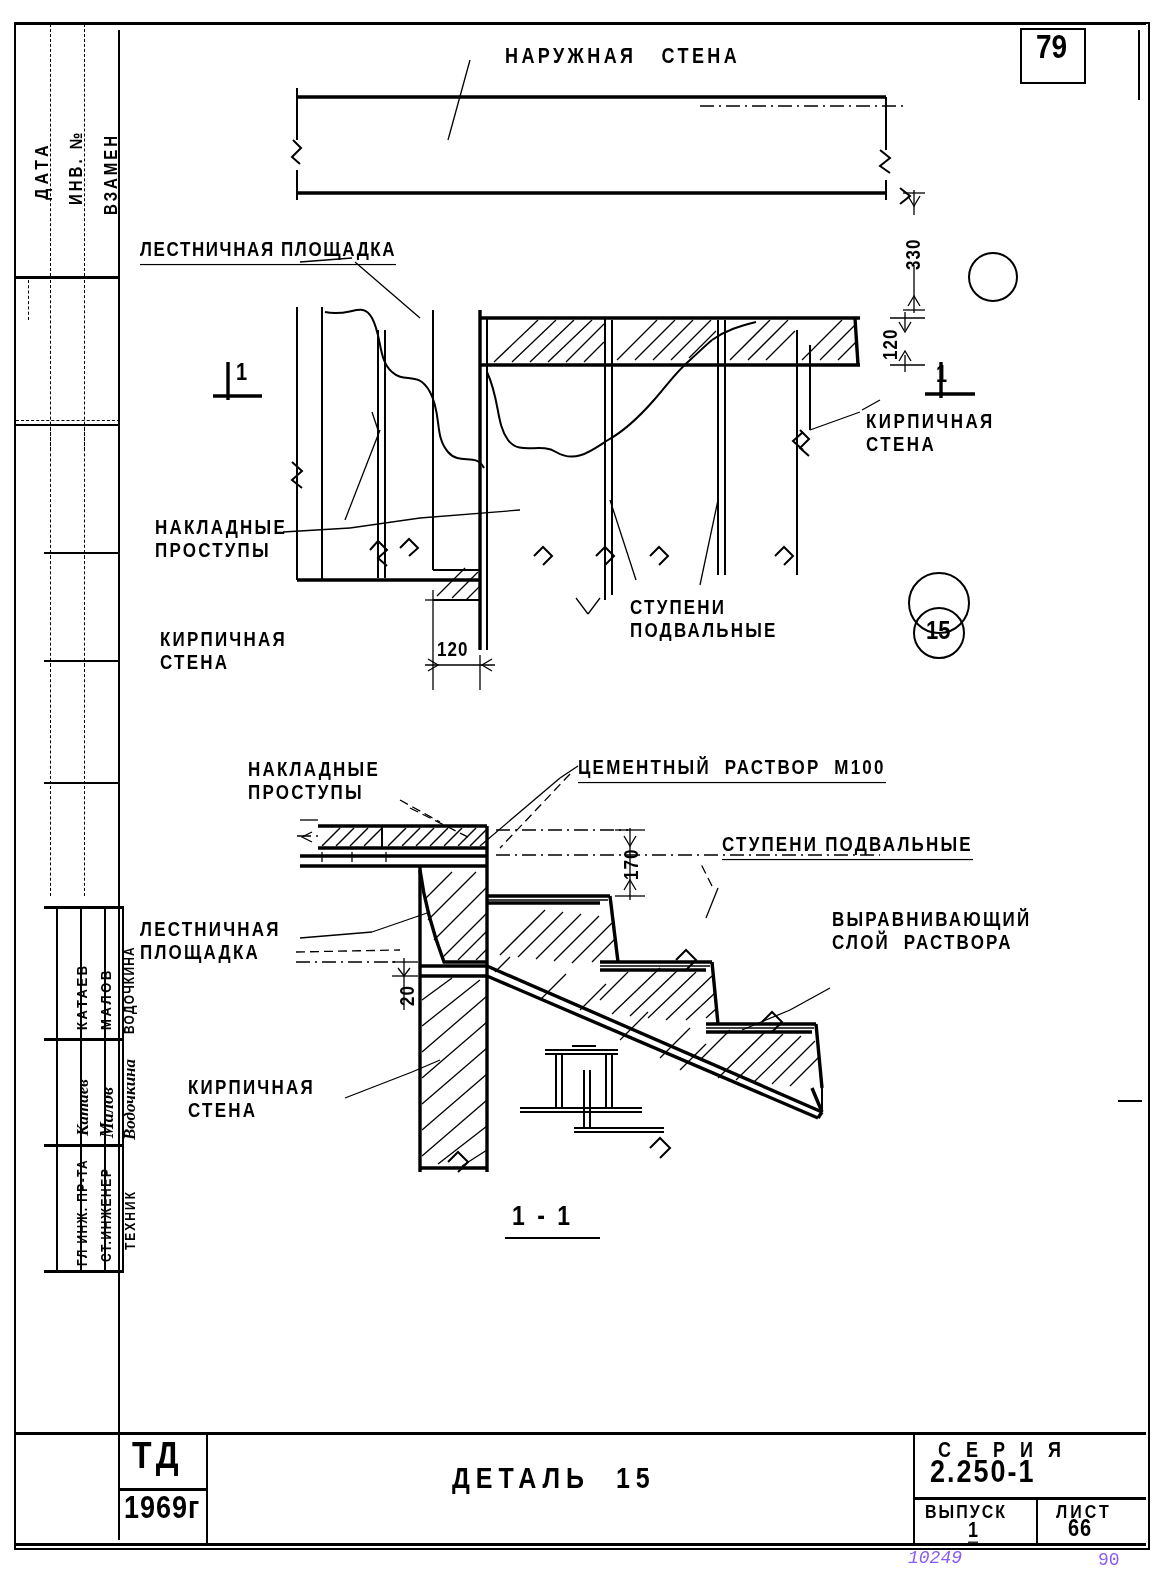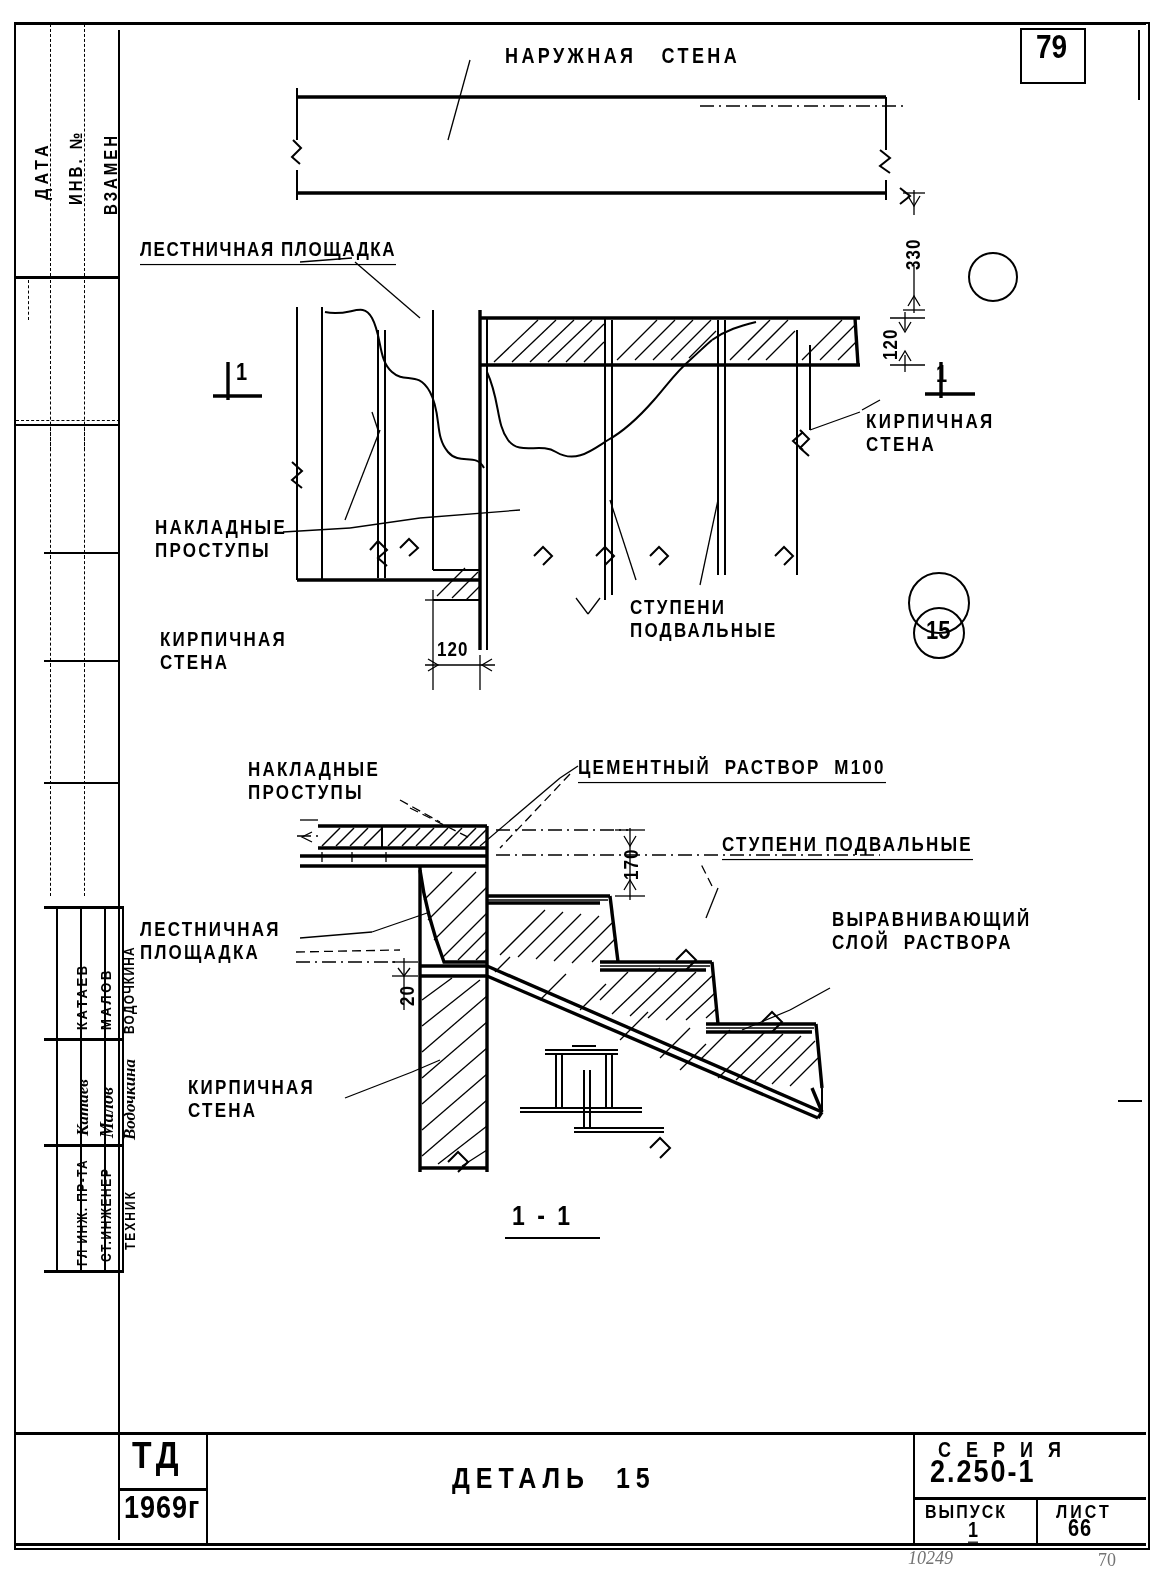--- a/index.html
+++ b/index.html
@@ -29,22 +29,22 @@
                border-left:2px solid #000;}
 
   
   .col-line{position:absolute;background:#000;width:2px;}
 
   .circ{position:absolute;border:2.5px solid #000;border-radius:50%;}
   .circ2{position:absolute;border:2px solid #000;border-radius:50%;}
 
   .numbox{position:absolute;border:2px solid #000;}
 
-  .handw{position:absolute;font-family:Liberation Serif, serif;
-         font-style:italic;font-size:18px;color:#737373;}
+  .handw{position:absolute;font-family:Liberation Mono, monospace;
+         font-style:italic;font-size:18px;color:#8b5cf6;}
   .sig{position:absolute;font-family:"Liberation Serif", serif;
        font-style:italic;font-weight:700;font-size:19px;color:#000;}
 
   svg{position:absolute;overflow:visible;}
   .s{fill:none;stroke:#000;stroke-width:2;}
   .s3{fill:none;stroke:#000;stroke-width:3.4;}
   .s1{fill:none;stroke:#000;stroke-width:1.3;}
   .sd{fill:none;stroke:#000;stroke-width:1.3;stroke-dasharray:9 5;}
   .sdd{fill:none;stroke:#000;stroke-width:1.3;stroke-dasharray:14 5 2 5;}
 </style>
@@ -464,16 +464,16 @@
   <div class="lbl" style="left:938px;top:1438px;font-size:18px;letter-spacing:5px;">С Е Р И Я</div>
   <div class="lbl" style="left:930px;top:1460px;font-size:27px;letter-spacing:2px;">2.250-1</div>
 
   <div class="lbl" style="left:925px;top:1500px;font-size:16px;letter-spacing:2px;">ВЫПУСК</div>
   <div class="lbl" style="left:968px;top:1518px;font-size:18px;letter-spacing:0;border-bottom:1.6px solid #000;">1</div>
 
   <div class="lbl" style="left:1056px;top:1500px;font-size:16px;letter-spacing:3px;">ЛИСТ</div>
   <div class="lbl" style="left:1068px;top:1516px;font-size:20px;letter-spacing:1px;">66</div>
 
   <div class="handw" style="left:908px;top:1548px;">10249</div>
-  <div class="handw" style="left:1098px;top:1550px;font-style:normal;">70</div>
+  <div class="handw" style="left:1098px;top:1550px;font-style:normal;">90</div>
 
   <div class="ln h" style="left:1118px;top:1100px;width:24px;height:1.5px;"></div>
 </div>
 
 </body></html>

